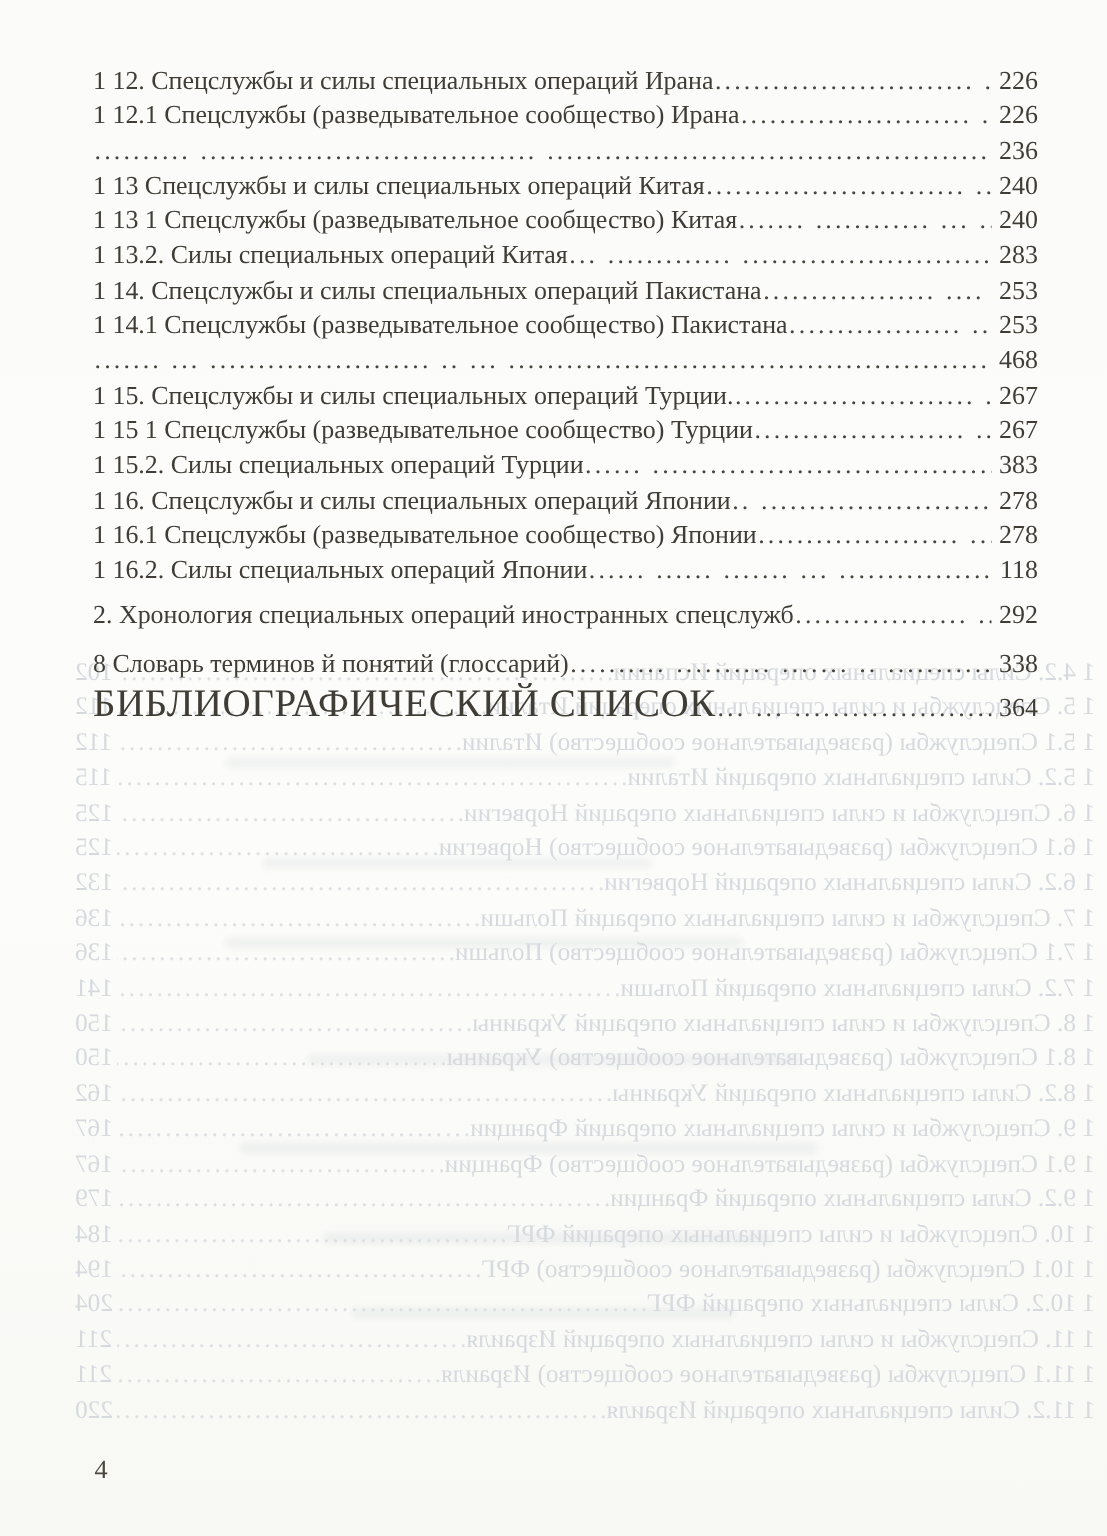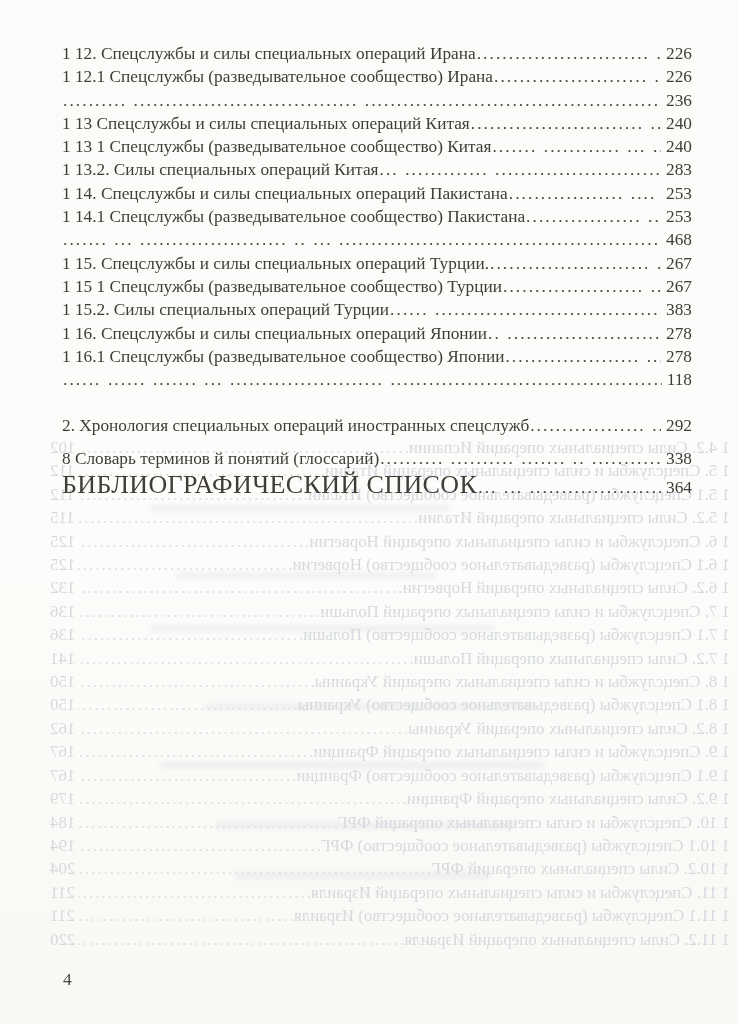--- a/index.html
+++ b/index.html
@@ -20,21 +20,21 @@
     white-space:nowrap;color:#403d36;text-align:center;
   }
   .lbl{flex:0 0 auto;}
   .dots{
     flex:1 1 auto;overflow:hidden;
     letter-spacing:2.1px;
     margin:0 2px 0 1px;
     color:#48453e;
   }
   .pg{flex:0 0 auto;margin-left:3px;}
-  .sec{margin-top:23px;}
+  .sec{margin-top:7px;}
   .sec2{margin-top:9px;}
   .bib{margin-top:3px;}
   .bib .lbl{font-size:26px;letter-spacing:.4px;}
   
   .ghost{
     position:absolute;left:50px;top:436px;width:680px;
     transform:scaleX(-1);
     color:#d6dade;
     filter:blur(0.35px);
     pointer-events:none;
@@ -286,20 +286,21 @@
           <span class="pg">278</span>
         </div>
 
         <div class="row">
           <span class="lbl">1 16.1  Спецслужбы (разведывательное сообщество) Японии</span>
           <span class="dots"> ..................... ....................................................</span>
           <span class="pg">278</span>
         </div>
 
         <div class="row">
+          <span class="lbl">1 16.2. Силы специальных операций Японии</span>
           <span class="dots">...... ...... ....... ... ........................ ....................................................</span>
           <span class="pg">118</span>
         </div>
       </div>
 
     <div class="row sec">
       <span class="lbl">2. Хронология специальных операций иностранных спецслужб</span>
       <span class="dots"> .................. ....................................................</span>
       <span class="pg">292</span>
     </div>

